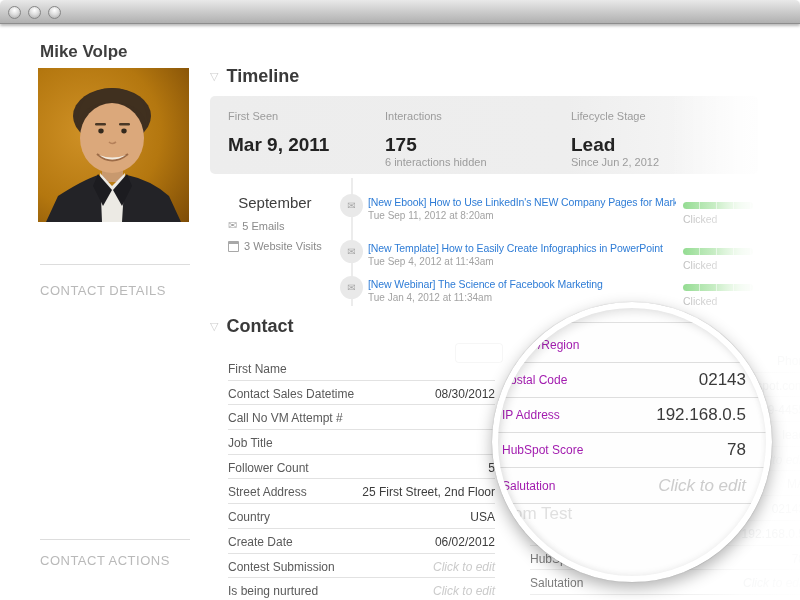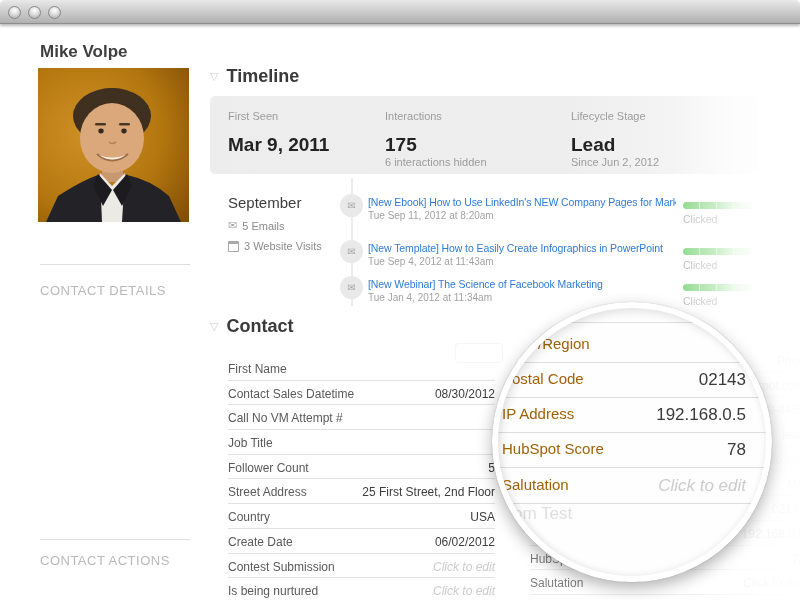--- a/index.html
+++ b/index.html
@@ -42,21 +42,21 @@
     background:linear-gradient(90deg,#ededed 0%,#eeeeee 65%,#f8f8f8 100%);}
   .statsbar .col{position:absolute;top:14px;}
   .statsbar div.col:nth-of-type(1){left:18px}
   .statsbar div.col:nth-of-type(2){left:175px}
   .statsbar div.col:nth-of-type(3){left:361px}
   .stat-label{font-size:11px;color:#9c9c9c;}
   .stat-value{font-size:19px;font-weight:700;color:#232323;margin-top:12px;}
   .stat-sub{font-size:11px;color:#9c9c9c;display:flex;align-items:center;gap:3px;}
 
   
-  .month-block{position:absolute;left:228px;top:194px;}
+  .month-block{position:absolute;left:228px;top:194px;text-align:center;}
   .month-name{font-size:15px;color:#3d3d3d;}
   .month-stat{font-size:11px;color:#8a8a8a;margin-top:8px;display:flex;align-items:center;gap:5px;}
   .env{font-size:11px;color:#a2a2a2;}
   .pg{display:inline-block;width:9px;height:7px;border:1px solid #a8a8a8;border-top:3px solid #a8a8a8;border-radius:1px;}
   .vline{position:absolute;left:351px;top:178px;width:2px;height:128px;background:#ececec;}
   .events{position:absolute;left:340px;top:0;right:0;height:330px;}
   .events div.event{position:absolute;left:0;right:0;height:36px;}
   .events div.event:nth-of-type(1){top:194px}
   .events div.event:nth-of-type(2){top:240px}
   .events div.event:nth-of-type(3){top:276px}
@@ -99,21 +99,21 @@
     box-shadow:inset 3px 4px 9px rgba(0,0,0,.10), inset 0 -2px 6px rgba(0,0,0,.05);}
   .mag-frag{position:absolute;left:42px;top:-9px;font-size:17px;color:#8a8a8a;}
   .mag-frag-line{position:absolute;left:67px;top:14px;width:150px;height:1px;background:#e0e0e0;}
   .mag-rows{position:absolute;left:4px;top:0;width:244px;height:100%;}
   .mag-rows div.mrow{position:absolute;left:0;width:100%;}
   .mag-rows div.mrow:nth-of-type(1){top:27px;padding-left:36px;box-sizing:border-box;}
   .mag-rows div.mrow:nth-of-type(2){top:62px}
   .mag-rows div.mrow:nth-of-type(3){top:97px}
   .mag-rows div.mrow:nth-of-type(4){top:132px}
   .mag-rows div.mrow:nth-of-type(5){top:168px}
-  .mrow .mlbl{font-size:15px;color:#a16207;}
+  .mrow .mlbl{font-size:12px;color:#a21caf;}
   .mrow .mval{position:absolute;right:0;top:0;font-size:17px;color:#3a3a3a;}
   .mrow .mval.ph{color:#ccc;font-style:italic;}
   .mrow::after{content:"";position:absolute;left:-20px;right:-20px;top:27px;height:1px;background:#dedede;}
   .mag-faint{position:absolute;left:15px;top:196px;font-size:17px;color:#d8d8d8;opacity:.8;}
 </style>
 </head>
 <body>
 
 <div class="canvas">
 

